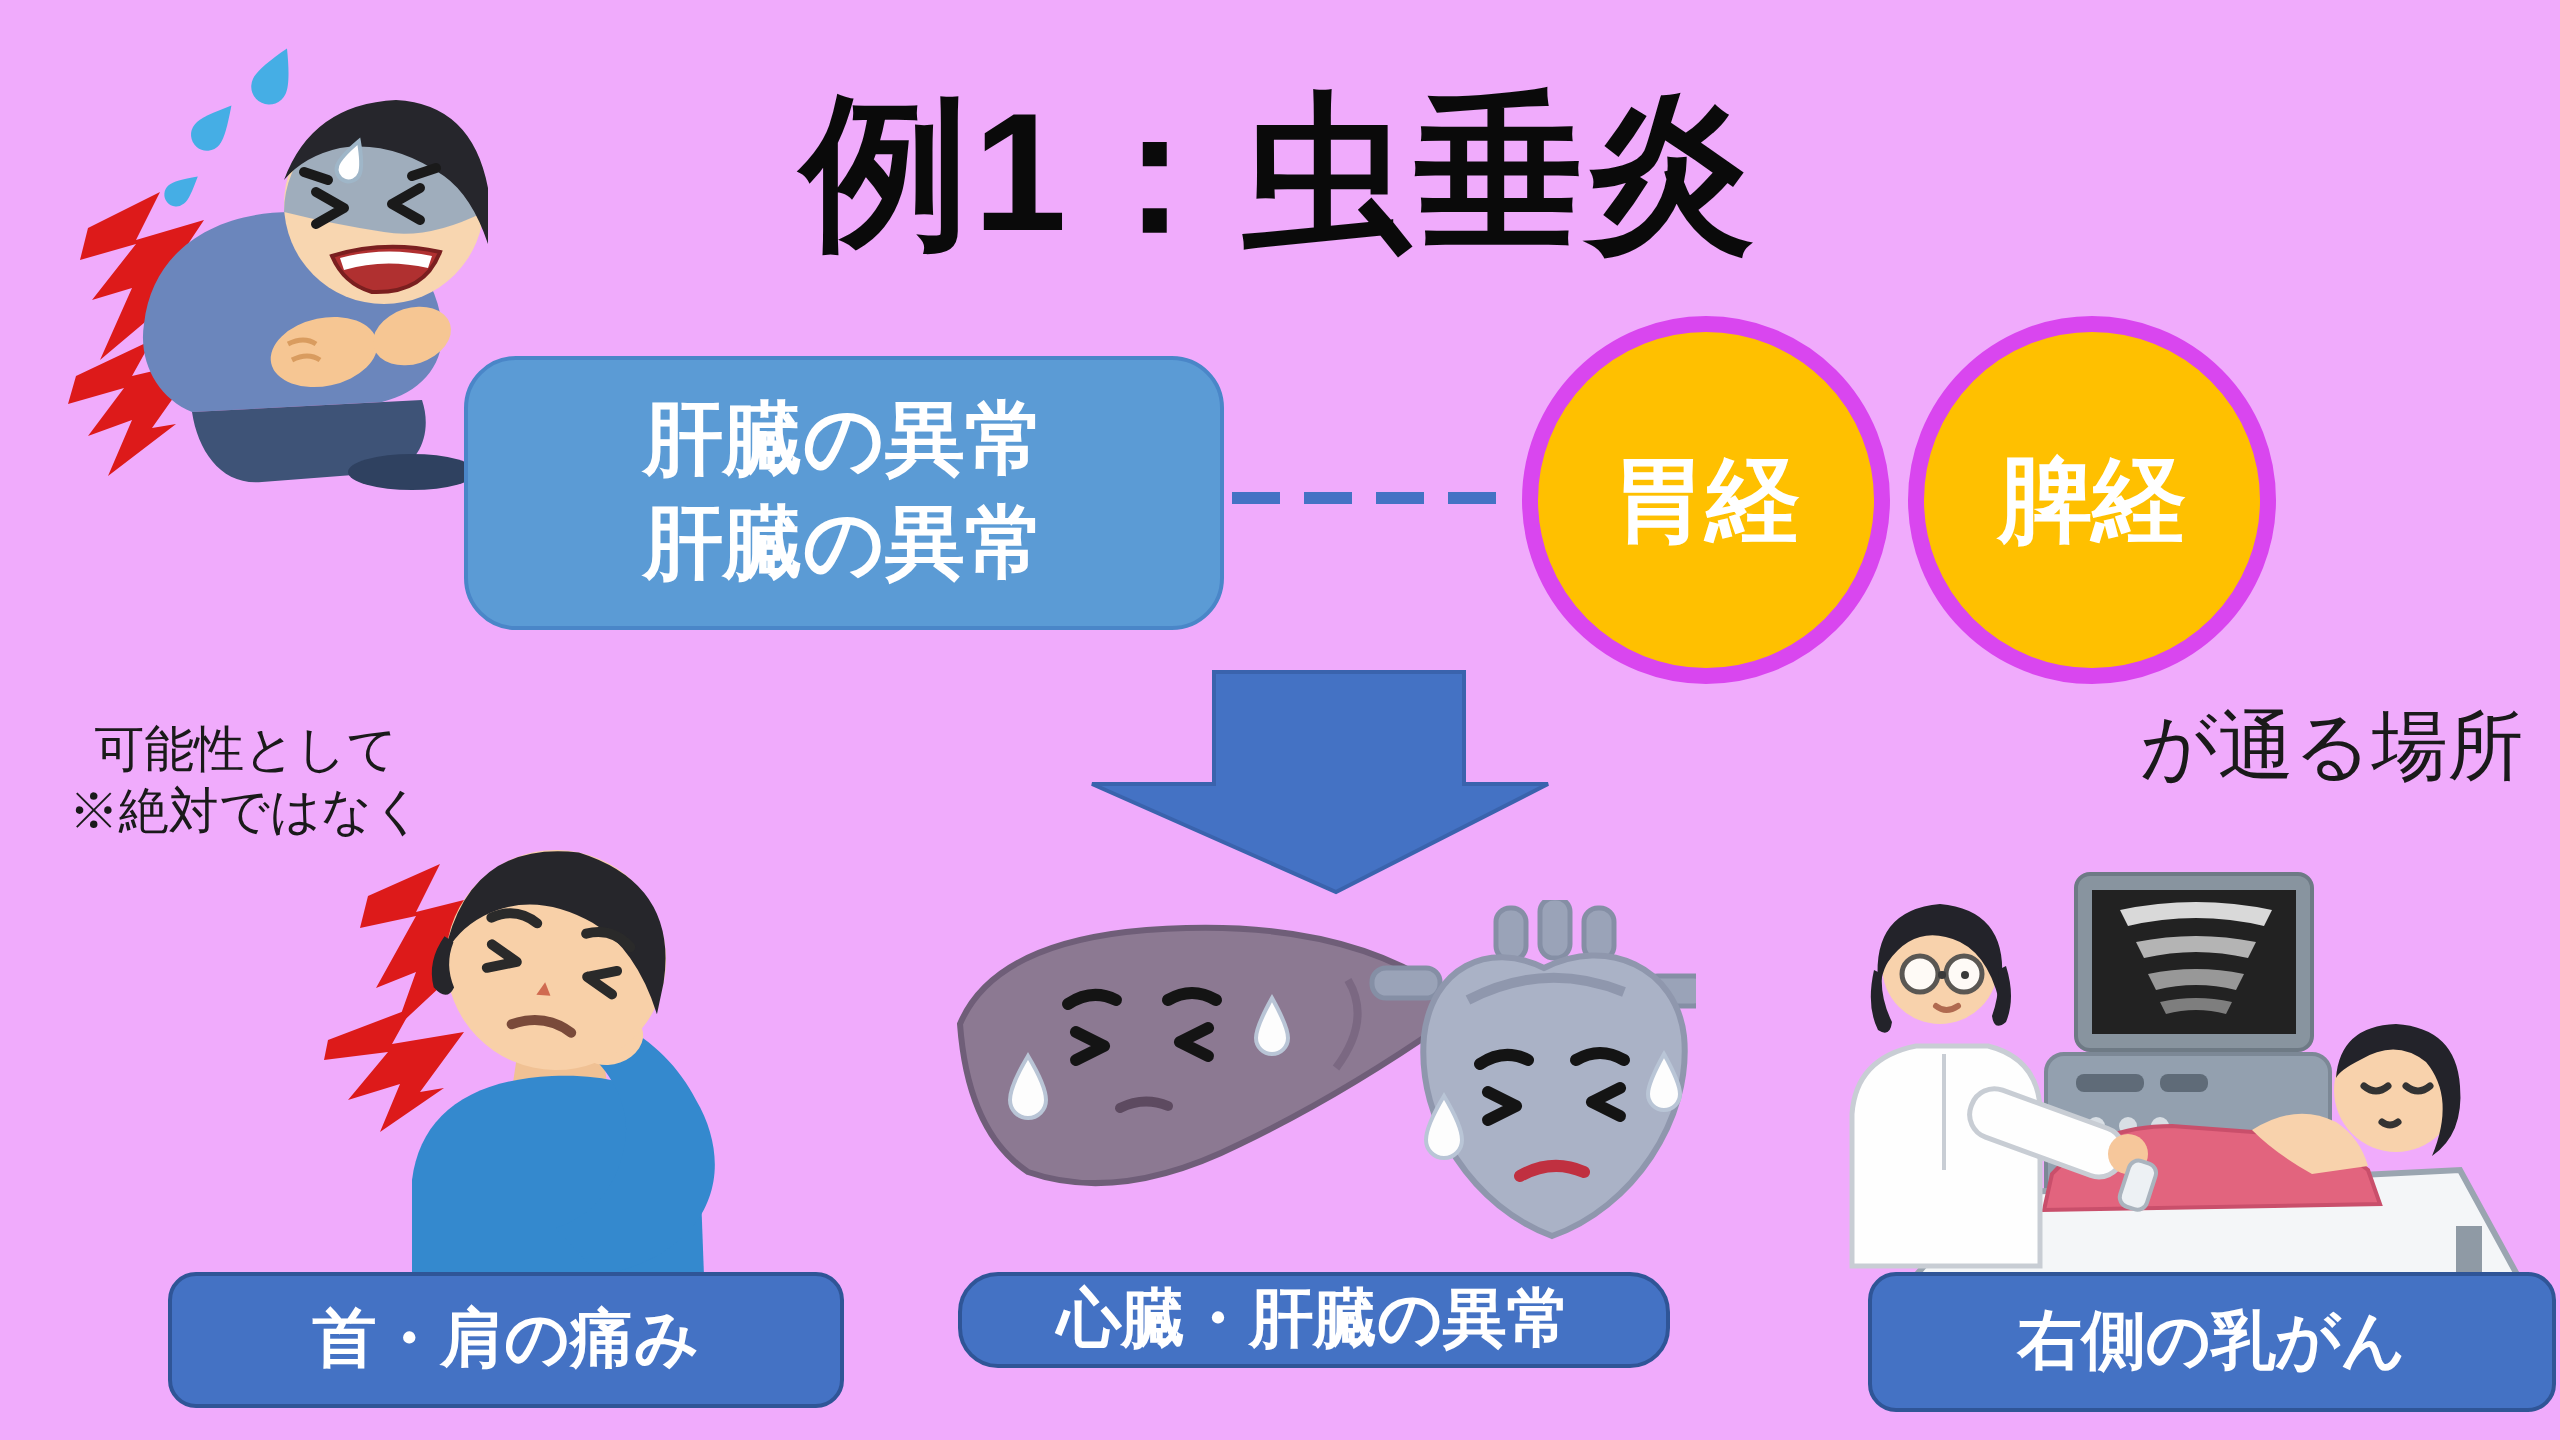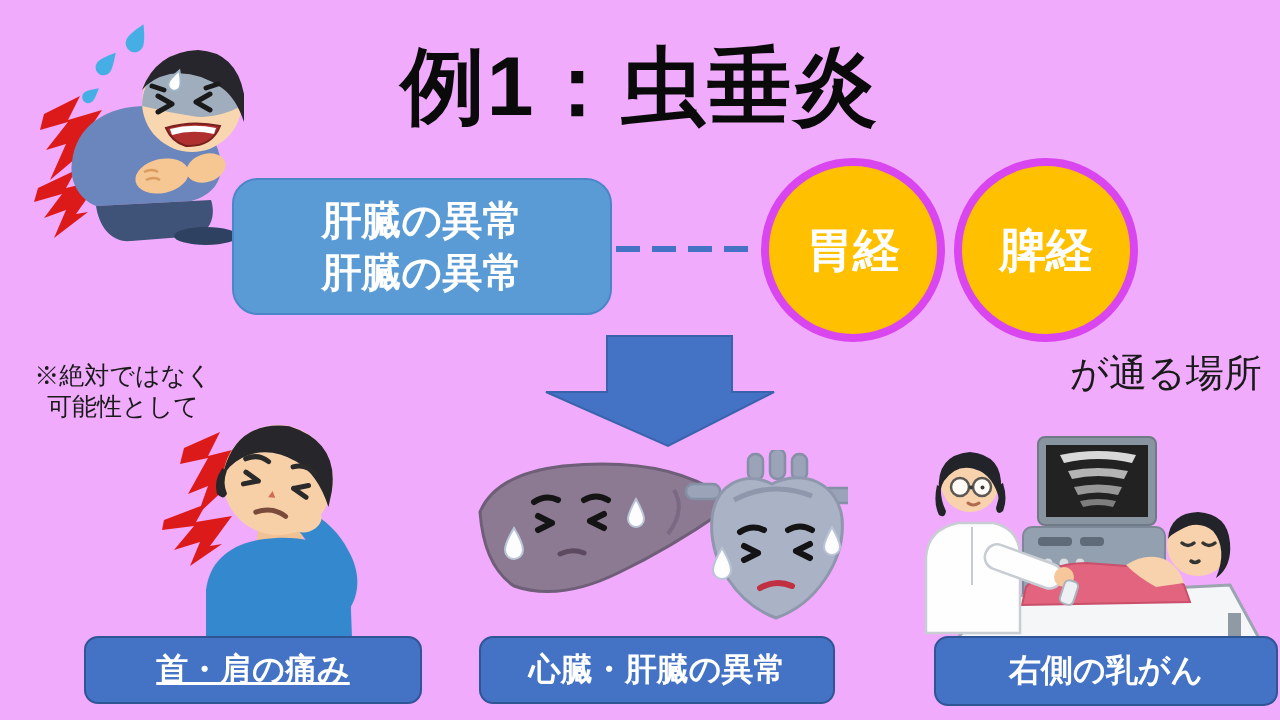--- a/index.html
+++ b/index.html
@@ -34,22 +34,22 @@
   .note {
     position:absolute; left:8px; top:360px; width:230px; text-align:center;
     font-size:25px; color:#1a1a1a; line-height:1.25;
   }
   .down-arrow { position:absolute; left:540px; top:334px; }
   .outcome-label {
     position:absolute; background:#4472c4; border:2px solid #2f5597; border-radius:14px;
     display:flex; align-items:center; justify-content:center;
     color:#ffffff; font-size:32px; font-weight:700;
   }
-  .label-1 { left:84px;  top:636px; width:338px; height:68px;text-decoration:underline; }
-  .label-2 { left:479px; top:636px; width:356px; height:68px; }
+  .label-1 { left:84px;  top:636px; width:338px; height:68px; }
+  .label-2 { left:479px; top:636px; width:356px; height:48px;border-radius:20px; }
   .label-3 { left:934px; top:636px; width:344px; height:70px; }
   .illu { position:absolute; }
   .illu-1 { left:10px;  top:10px; }
   .illu-2 { left:150px; top:408px; }
   .illu-3 { left:468px; top:450px; }
   .illu-4 { left:898px; top:435px; }
 </style>
 </head>
 <body>
 
@@ -115,22 +115,22 @@
 
   <div class="meridian-circle circle-1">
     <span>胃経</span>
   </div>
   <div class="meridian-circle circle-2">
     <span>脾経</span>
   </div>
   <div class="meridian-caption">が通る場所</div>
 
   <div class="note">
+    <div>可能性として</div>
     <div>※絶対ではなく</div>
-    <div>可能性として</div>
   </div>
 
   <svg class="down-arrow" width="240" height="115" viewBox="0 0 240 115">
     <polygon points="67,2 192,2 192,58 234,58 128,112 6,58 67,58" fill="#4472c4" stroke="#3a63ad" stroke-width="2"></polygon>
   </svg>
 
   <svg class="illu illu-2" width="245" height="230" viewBox="0 0 245 230">
     <g fill="#dd1a1a">
       <polygon points="34,40 70,24 58,48 90,40 66,80 78,78 48,106 58,78 38,86 58,50 30,56"></polygon>
       <polygon points="14,112 56,96 46,114 82,108 60,138 72,136 40,158 50,134 24,142 44,118 12,122"></polygon>

